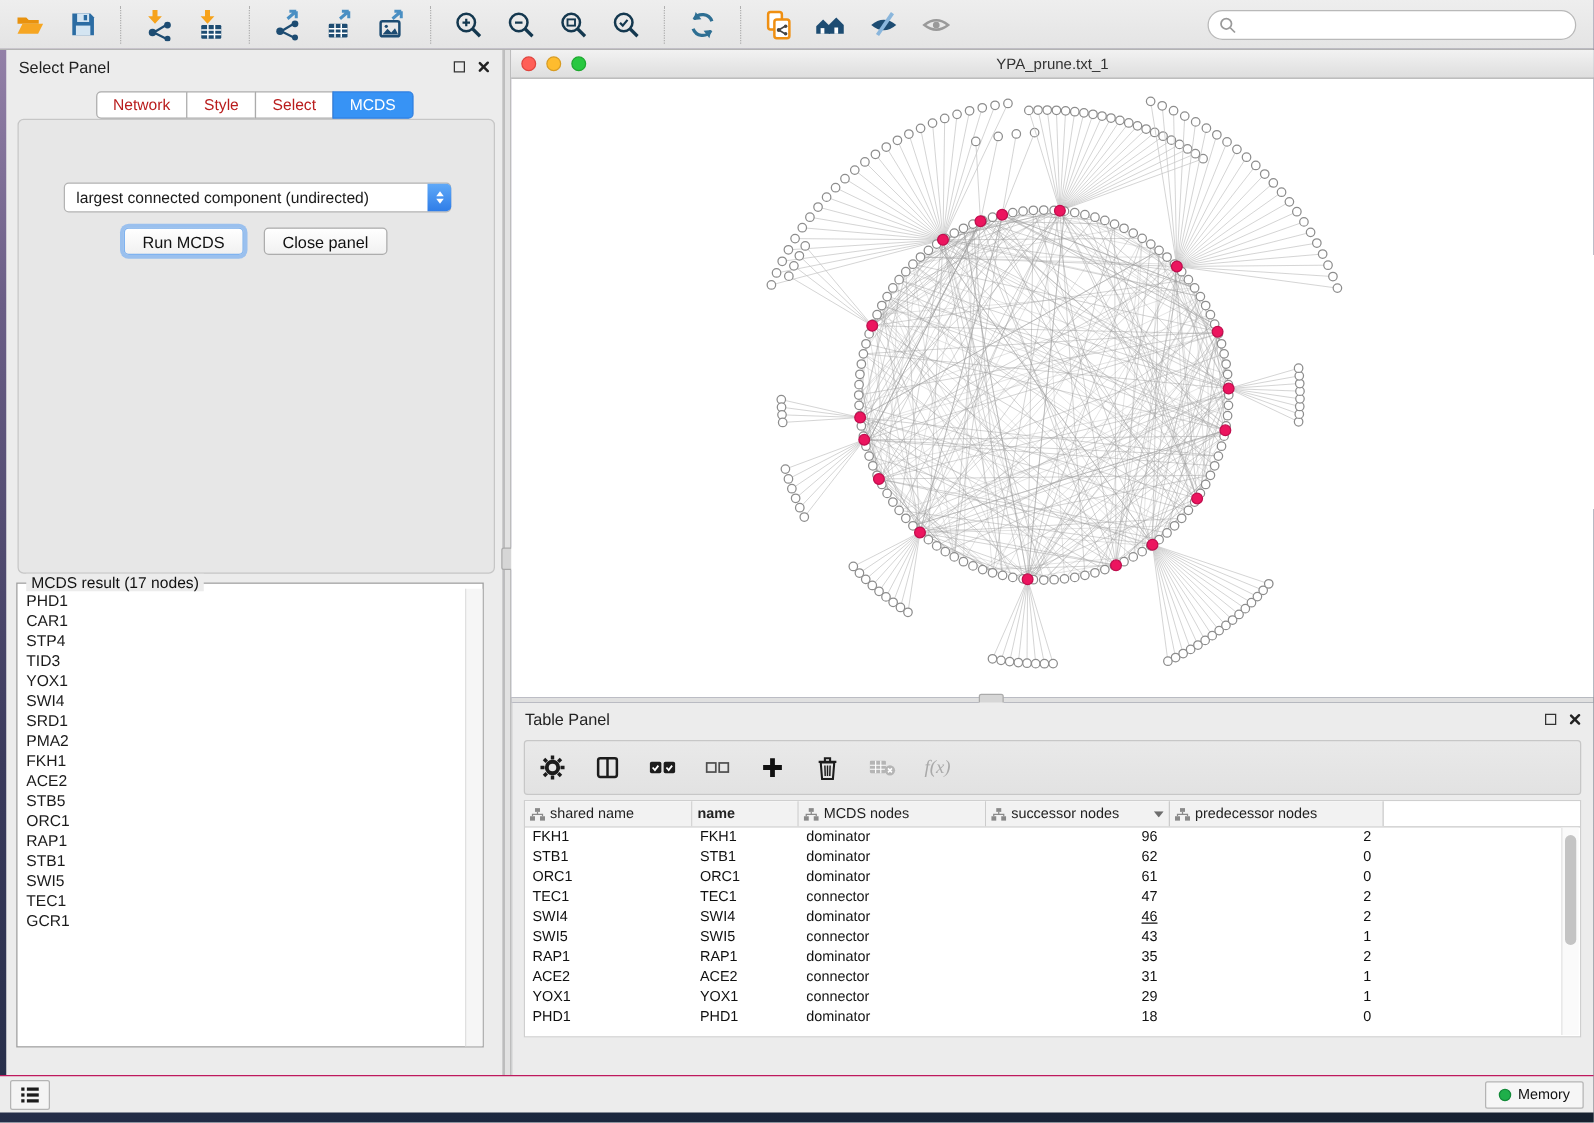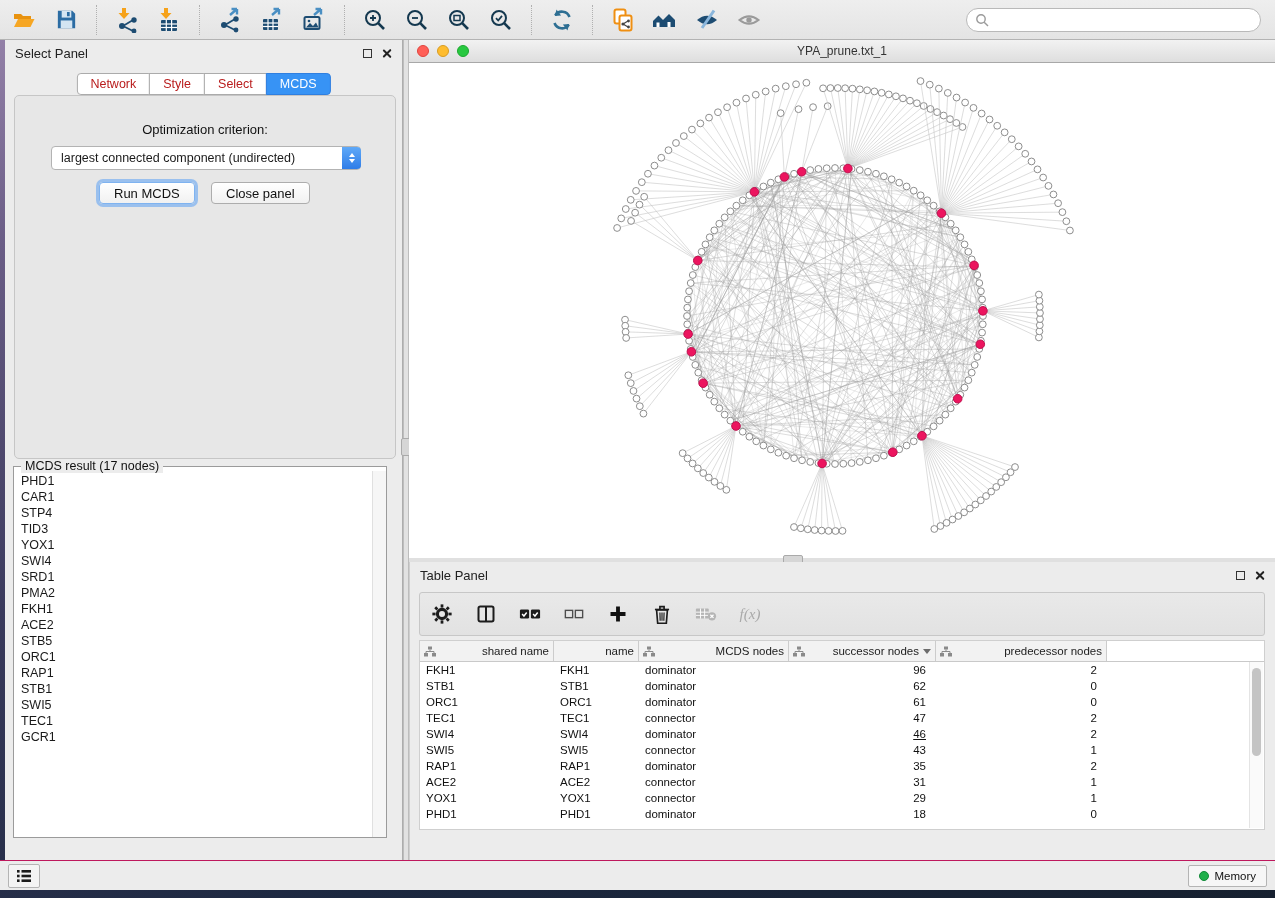--- a/index.html
+++ b/index.html
@@ -67,21 +67,21 @@
   #hsplit .handle{position:absolute;left:374px;top:-3px;width:18px;height:9px;background:#d6d6d6;border:1px solid #aaa;border-radius:2px;}
   
   #table-panel{left:409px;top:562px;width:866px;height:298px;background:#ececec;box-sizing:border-box;border-left:1px solid #cfcfcf;}
   #tp-toolbar{position:absolute;left:9px;top:30px;width:846px;height:44px;background:linear-gradient(#e9e9e9,#e2e2e2);
     border:1px solid #c7c7c7;border-radius:3px;display:flex;align-items:center;padding:0 10px;gap:20px;box-sizing:border-box;}
   .tpbtn{width:24px;height:24px;display:flex;align-items:center;justify-content:center;}
   .fx{font-family:"Liberation Serif",serif;font-style:italic;font-size:15px;color:#a9a9a9;}
   #tgrid{position:absolute;left:9px;top:78px;width:846px;height:190px;background:#fff;border:1px solid #cfcfcf;box-sizing:border-box;}
   #thead{display:flex;height:20px;border-bottom:1px solid #c9c9c9;background:#fff;}
   .th{display:flex;align-items:center;gap:4px;background:#f2f2f2;border-right:1px solid #cccccc;box-sizing:border-box;padding:0 4px;font-size:11.5px;color:#222;}
-  .th .th-label{flex:1;text-align:right;white-space:nowrap;overflow:hidden;}
+  .th .th-label{flex:1;text-align:left;white-space:nowrap;overflow:hidden;}
   .sorticon{width:8px;height:5px;flex:0 0 auto;}
   #tbody{position:relative;}
   .trow{display:flex;height:16px;align-items:center;font-size:11.5px;color:#111;}
   .td{box-sizing:border-box;padding:0 6px;white-space:nowrap;overflow:hidden;}
   .td.num{text-align:right;padding-right:10px;}
   #tscroll{position:absolute;right:1px;top:21px;width:13px;height:166px;background:#fafafa;border-left:1px solid #e4e4e4;}
   #tscroll .thumb{position:absolute;left:1.5px;top:6px;width:9px;height:88px;background:#c4c4c4;border-radius:5px;}
   #tp-tabs{position:absolute;left:50%;transform:translateX(-50%);top:272px;}
   
   #statusbar{left:0;top:860px;width:1275px;height:30px;background:#ececec;border-top:1px solid #be185d;display:flex;align-items:center;padding:0 8px;box-sizing:border-box;gap:15px;}
@@ -256,21 +256,20 @@
       <span class="close-x"></span>
     </span>
   </div>
   <div id="cp-tabs" class="seg-tabs">
       <div class="tab">Network</div>
       <div class="tab">Style</div>
       <div class="tab">Select</div>
       <div class="tab active">MCDS</div>
     </div>
   <div id="cp-inner">
-    <div id="opt-label">Optimization criterion:</div>
     <div id="criterion">
       <span class="val">largest connected component (undirected)</span>
       <span class="stepper">
           <span class="up"></span>
           <span class="dn"></span>
         </span>
     </div>
     <button class="btn" id="run-btn">Run MCDS</button>
     <button class="btn" id="closepanel-btn">Close panel</button>
   </div>
@@ -1130,21 +1129,21 @@
           <svg width="12" height="11" viewBox="0 0 12 11">
             <g fill="#8a8a8a">
               <rect x="4" y="0.5" width="4" height="3"></rect>
               <rect x="0" y="7" width="4" height="3.5"></rect>
               <rect x="8" y="7" width="4" height="3.5"></rect>
             </g>
             <path d="M6 3.5v2M2 7V5.5h8V7" stroke="#8a8a8a" fill="none" stroke-width="1"></path>
           </svg>
           <span class="th-label">shared name</span>
         </div>
-        <div class="th" style="width: 85px;">
+        <div class="th" style="width: 85px; font-weight: bold;">
           <span class="th-label">name</span>
         </div>
         <div class="th" style="width: 150px;">
           <svg width="12" height="11" viewBox="0 0 12 11">
             <g fill="#8a8a8a">
               <rect x="4" y="0.5" width="4" height="3"></rect>
               <rect x="0" y="7" width="4" height="3.5"></rect>
               <rect x="8" y="7" width="4" height="3.5"></rect>
             </g>
             <path d="M6 3.5v2M2 7V5.5h8V7" stroke="#8a8a8a" fill="none" stroke-width="1"></path>

